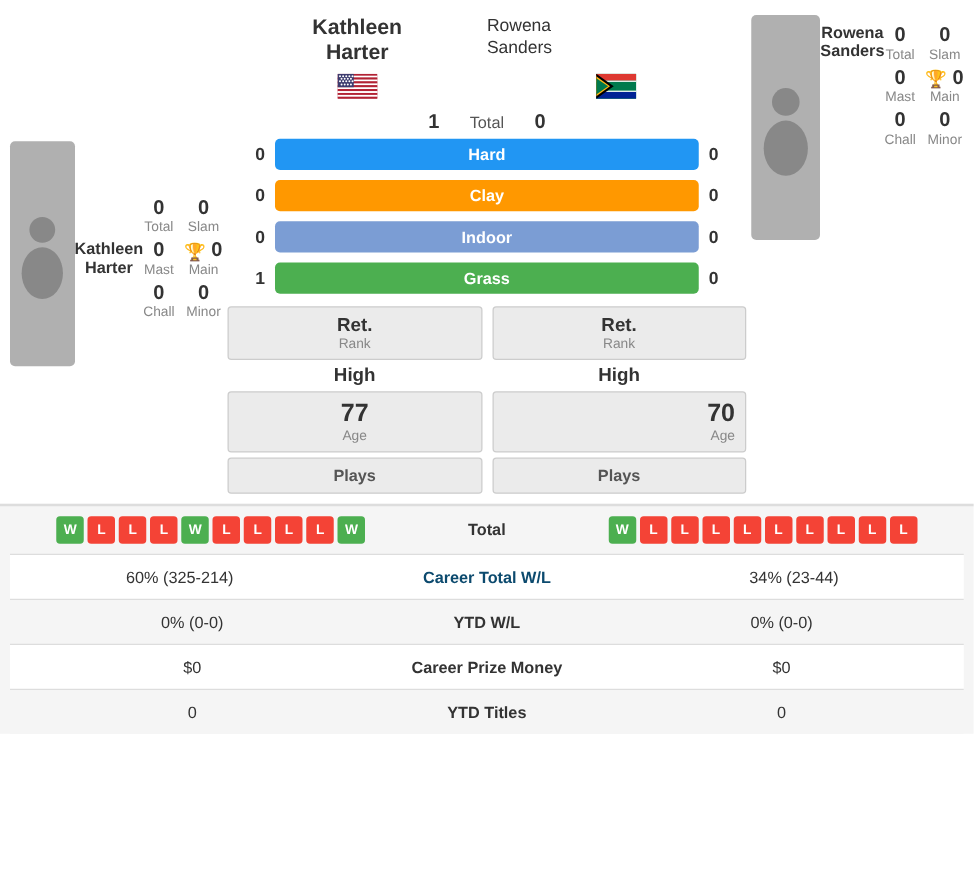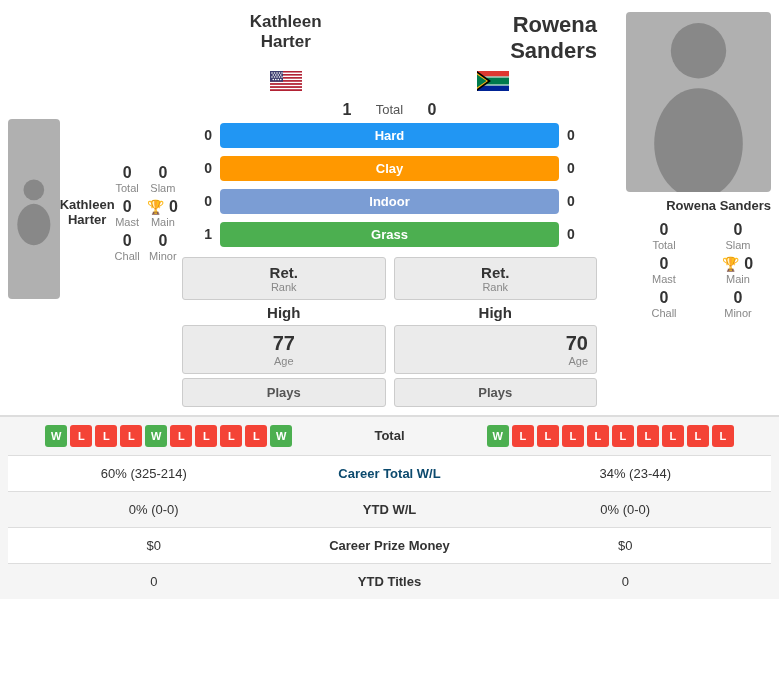--- a/index.html
+++ b/index.html
@@ -63,21 +63,21 @@
       </div>
     </div>
 
     <div style="flex:1; display:flex; flex-direction:column; align-items:center; padding:0 4px;">
 
       <div style="display:flex; justify-content:space-between; width:100%; align-items:flex-start;">
         <div style="flex:1; text-align:center; font-size:17px; font-weight:bold; line-height:1.2;">
           <span>Kathleen</span><br>
           <span>Harter</span>
         </div>
-        <div style="flex:1; text-align:right; font-size:22px; font-weight:bold; line-height:1.2;">
+        <div style="flex:1; text-align:left; font-size:14px; font-weight:normal; line-height:1.2;">
           <span>Rowena</span><br>
           <span>Sanders</span>
         </div>
       </div>
 
       <div style="display:flex; justify-content:space-between; width:100%; margin-top:6px; align-items:center;">
 
         <div style="flex:1; display:flex; justify-content:center;">
           <svg width="32" height="20" viewBox="0 0 32 20" xmlns="http://www.w3.org/2000/svg">
             <rect width="32" height="20" fill="#B22234"></rect>
@@ -205,21 +205,21 @@
       <div style="display:flex; gap:8px; width:100%; margin-top:4px;">
         <div style="flex:1; background:#ebebeb; border:1px solid #ccc; border-radius:3px; padding:6px 8px; text-align:center;">
           <div style="font-size:13px; font-weight:bold; color:#555;">Plays</div>
         </div>
         <div style="flex:1; background:#ebebeb; border:1px solid #ccc; border-radius:3px; padding:6px 8px; text-align:center;">
           <div style="font-size:13px; font-weight:bold; color:#555;">Plays</div>
         </div>
       </div>
     </div>
 
-    <div style="width:170px; flex-shrink:0; display:flex; flex-direction:column; align-items:flex-end;">
+    <div style="width:170px; flex-shrink:0; display:flex; flex-direction:row; align-items:flex-start;">
       <div style="width:145px; height:180px; background:#b0b0b0; border-radius:4px; overflow:hidden; display:flex; align-items:flex-end; justify-content:center;">
         <svg viewBox="0 0 100 130" width="145" height="180" xmlns="http://www.w3.org/2000/svg">
           <circle cx="50" cy="28" r="20" fill="#888"></circle>
           <ellipse cx="50" cy="95" rx="32" ry="40" fill="#888"></ellipse>
         </svg>
       </div>
       <div style="font-size:13px; font-weight:bold; text-align:center; margin-top:6px; color:#333;">Rowena Sanders</div>
       <div style="display:grid; grid-template-columns:1fr 1fr; gap:4px 8px; margin-top:8px; width:140px;">
         <div style="display:flex; flex-direction:column; align-items:center;">
           <span style="font-size:16px; font-weight:bold;">0</span>

